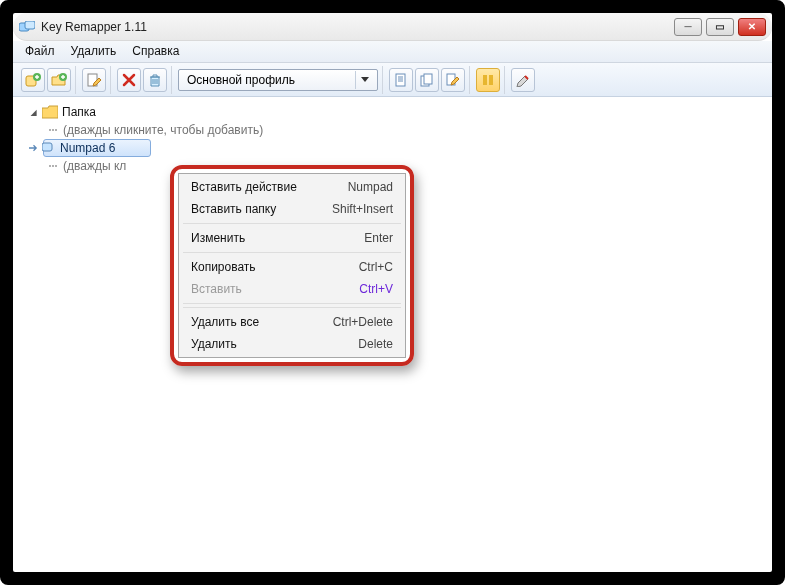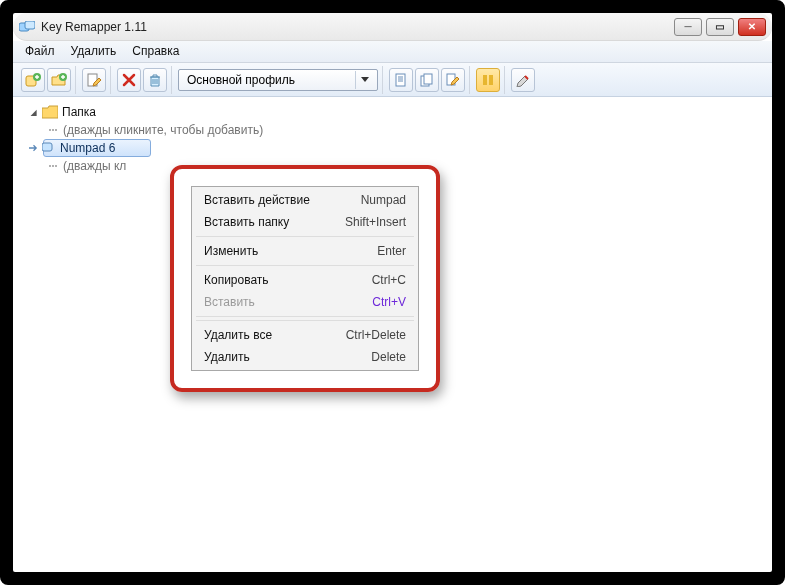--- a/index.html
+++ b/index.html
@@ -40,21 +40,21 @@
 .folder-ic { width:16px; height:14px; }
 .key-ic { width:14px; height:14px; }
 .tree-label { color:#111; }
 .tree-label.hint { color:#737373; }
 .tree-row.selected { position:relative; }
 .tree-row.selected .sel-pill { position:absolute; left:20px; right:auto; height:18px; background:linear-gradient(#eaf3fe,#cfe3fb); border:1px solid #84acdd; border-radius:3px; z-index:1; }
 .tree-row.selected > * { z-index:2; }
 .tree-row.selected .tree-label { color:#0b2e59; }
 
 
-.ctx-wrap { position:absolute; left:157px; top:152px; border:4px solid #c62a20; border-radius:12px; padding:17px; background:rgba(0,0,0,0); box-shadow: 3px 6px 12px rgba(0,0,0,0.35);}
+.ctx-wrap { position:absolute; left:157px; top:152px; border:4px solid #c62a20; border-radius:12px; padding:4px; background:rgba(0,0,0,0); box-shadow: 3px 6px 12px rgba(0,0,0,0.35);}
 .ctx { width:228px; background:#f3f3f3; border:1px solid #a8a8a8; padding:2px;}
 .ctx ul { list-style:none; }
 .ctx li { display:flex; align-items:center; height:22px; padding:0 10px; color:#111; }
 .ctx li.sep { height:0; border-top:1px solid #ddd; margin:3px 2px; padding:0;}
 .ctx li.disabled { color:#9a9a9a; }
 .ctx li.hover { background:linear-gradient(#f0f6fe,#d9e8fb); border:1px solid #aecdf3; border-radius:2px; height:22px; padding:0 9px;}
 .ctx .lbl { }
 .ctx .sc { margin-left:auto; color:#444; }
 .ctx li.disabled .sc { color:#6d28d9; }
 </style>

